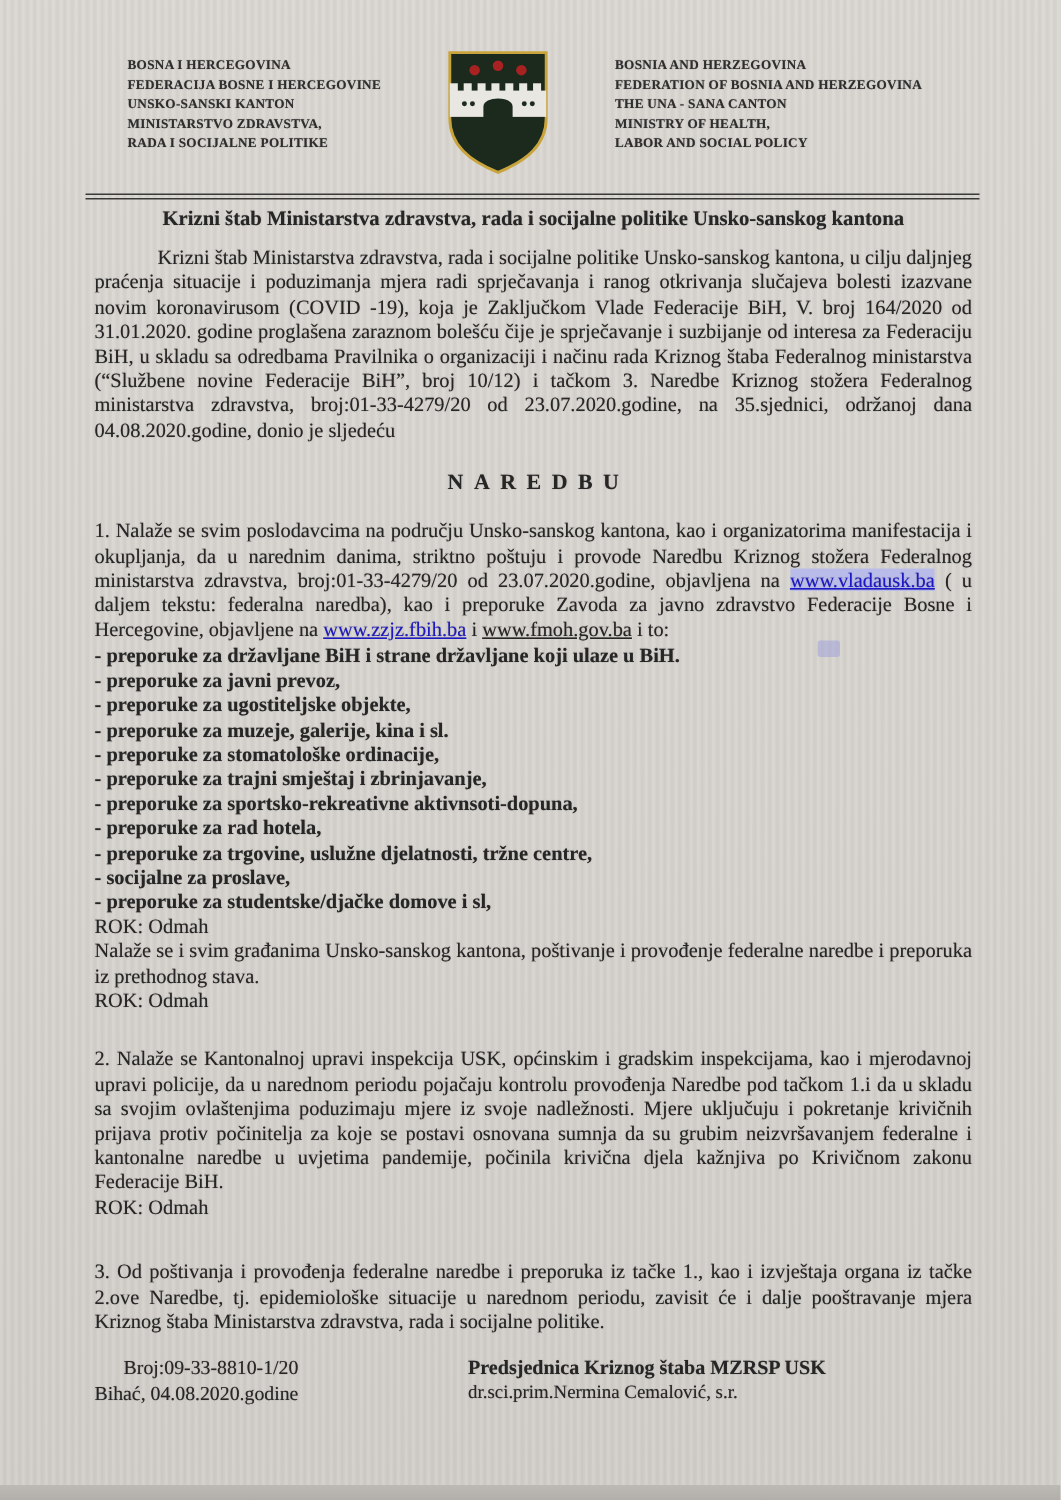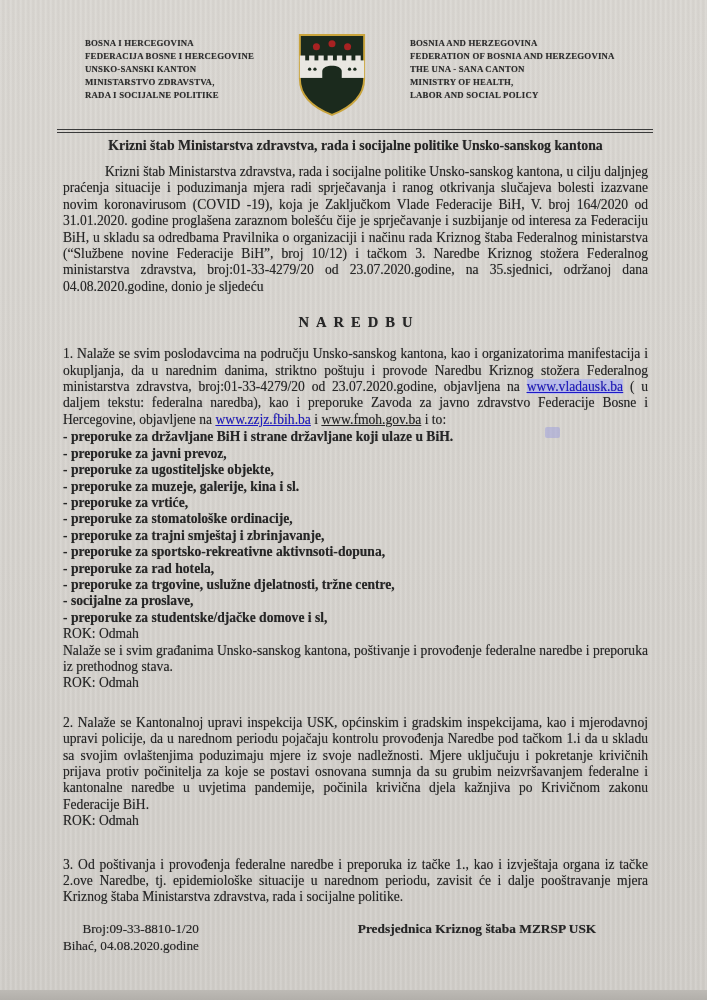--- a/index.html
+++ b/index.html
@@ -47,21 +47,21 @@
   .plain-link{color:inherit;}
   .list{margin-top:1px;}
   .list-row{font-size:13.6px;line-height:16.4px;font-weight:bold;}
   .rok{font-size:13.6px;line-height:16.4px;}
   .citizens{margin-top:0;}
   .item2{margin-top:23px;}
   .item3{margin-top:27px;}
   
   .footer-row{margin-top:14px;display:flex;justify-content:space-between;align-items:flex-start;}
   .footer-left{font-size:13.2px;line-height:17px;text-align:right;}
-  .footer-right{width:330px;text-align:center;font-size:13.4px;line-height:17px;margin-right:6px;}
+  .footer-right{width:330px;font-size:13.4px;line-height:17px;margin-right:6px;}
   .sig-bold{font-weight:bold;}
   .sig-name{font-size:12.6px;}
   .bottom-scan-edge{
     position:absolute;left:0;bottom:0;width:100%;height:10px;
     background:linear-gradient(180deg,#bdbab5 0%,#b2afaa 100%);
   }
   .scan-smudge{
     position:absolute;left:545px;top:427px;width:15px;height:11px;
     background:rgba(148,150,222,0.45);border-radius:2px;
   }
@@ -120,21 +120,20 @@
 
     <div class="order-heading">NAREDBU</div>
 
     <div class="para item1"><span>1. Nalaže se svim poslodavcima na području Unsko-sanskog kantona, kao i organizatorima manifestacija i okupljanja, da u narednim danima, striktno poštuju i provode Naredbu Kriznog stožera Federalnog ministarstva zdravstva, broj:01-33-4279/20 od 23.07.2020.godine, objavljena na </span><a class="doclink blue-link hl">www.vladausk.ba</a><span> ( u daljem tekstu: federalna naredba), kao i preporuke Zavoda za javno zdravstvo Federacije Bosne i Hercegovine, objavljene na </span><a class="doclink blue-link">www.zzjz.fbih.ba</a><span> i </span><a class="doclink plain-link">www.fmoh.gov.ba</a><span> i to:</span></div>
 
     <div class="list">
       <div class="list-row">- preporuke za državljane BiH i strane državljane koji ulaze u BiH.</div>
       <div class="list-row">- preporuke za javni prevoz,</div>
       <div class="list-row">- preporuke za ugostiteljske objekte,</div>
       <div class="list-row">- preporuke za muzeje, galerije, kina i sl.</div>
-      <div class="list-row">- preporuke za vrtiće,</div>
       <div class="list-row">- preporuke za stomatološke ordinacije,</div>
       <div class="list-row">- preporuke za trajni smještaj i zbrinjavanje,</div>
       <div class="list-row">- preporuke za sportsko-rekreativne aktivnsoti-dopuna,</div>
       <div class="list-row">- preporuke za rad hotela,</div>
       <div class="list-row">- preporuke za trgovine, uslužne djelatnosti, tržne centre,</div>
       <div class="list-row">- socijalne za proslave,</div>
       <div class="list-row">- preporuke za studentske/djačke domove i sl,</div>
     </div>
 
     <div class="rok">ROK: Odmah</div>
@@ -146,20 +145,21 @@
 
     <div class="para item3">3. Od poštivanja i provođenja federalne naredbe i preporuka iz tačke 1., kao i izvještaja organa iz tačke 2.ove Naredbe, tj. epidemiološke situacije u narednom periodu, zavisit će i dalje pooštravanje mjera Kriznog štaba Ministarstva zdravstva, rada i socijalne politike.</div>
 
     <div class="footer-row">
       <div class="footer-left">
         <div>Broj:09-33-8810-1/20</div>
         <div>Bihać, 04.08.2020.godine</div>
       </div>
       <div class="footer-right">
         <div class="sig-bold">Predsjednica Kriznog štaba MZRSP USK</div>
+        <div class="sig-name">dr.sci.prim.Nermina Cemalović, s.r.</div>
       </div>
     </div>
 
   </div>
 
   <div class="scan-smudge"></div>
   <div class="bottom-scan-edge"></div>
 </div>
 
 </body></html>

